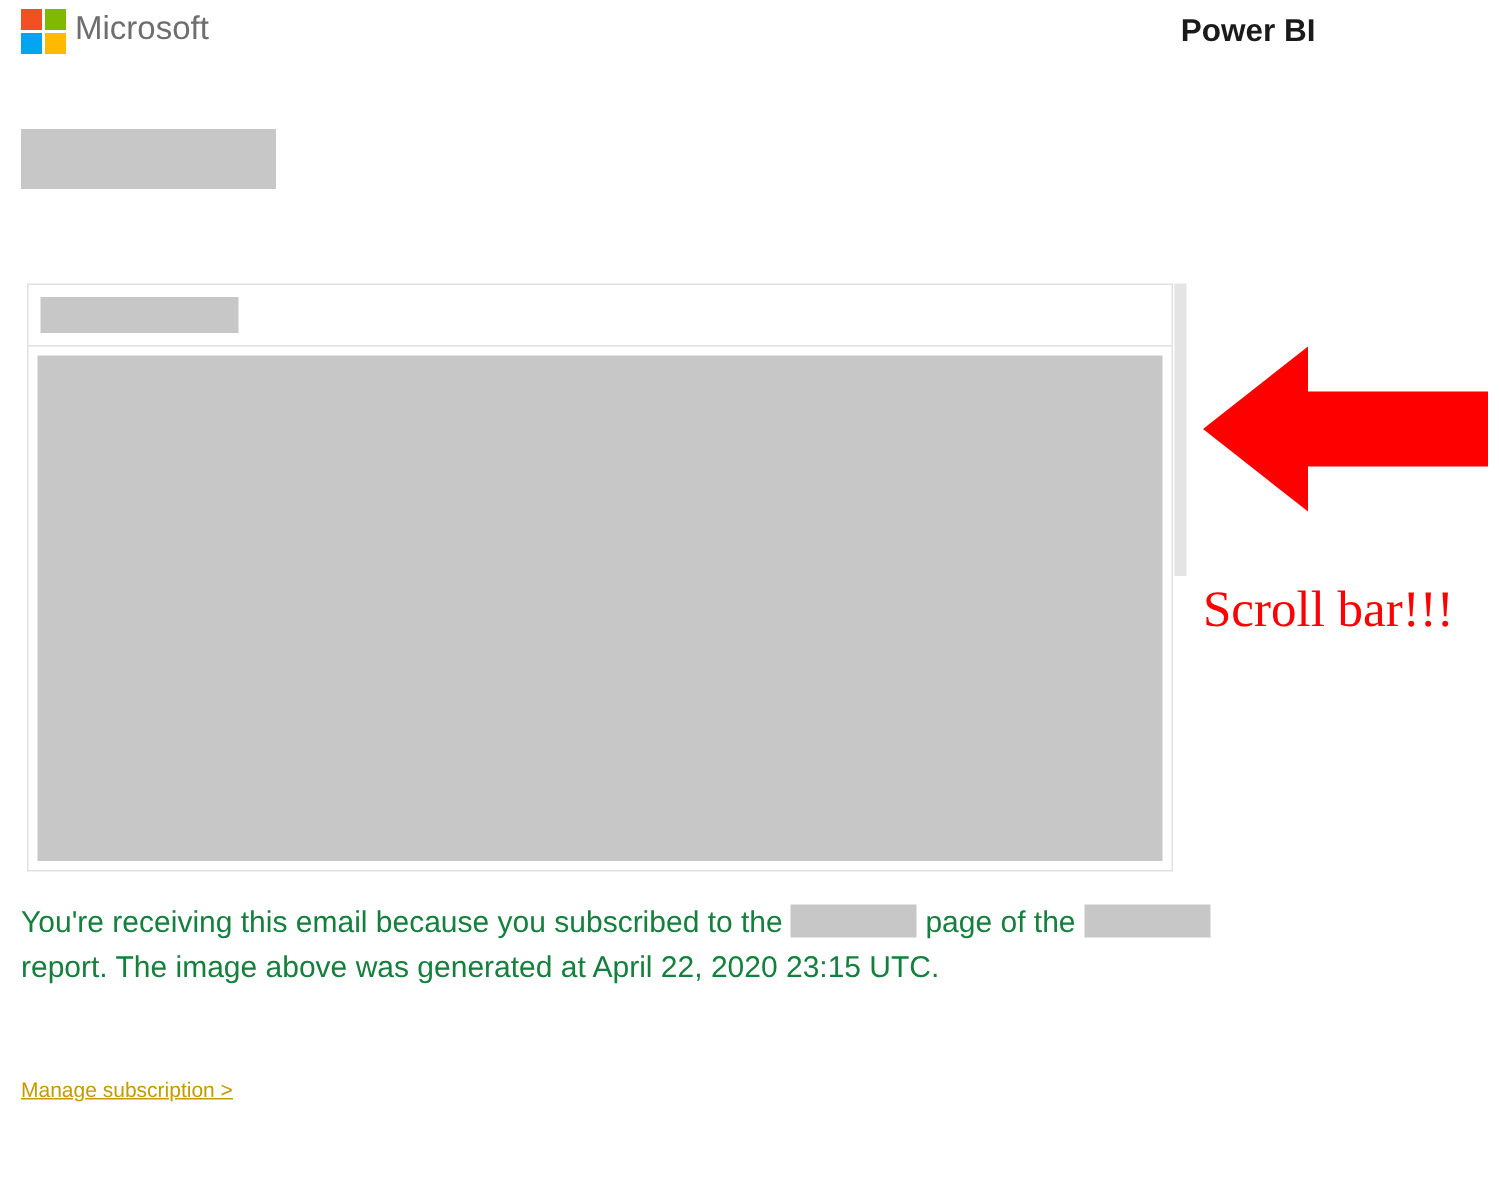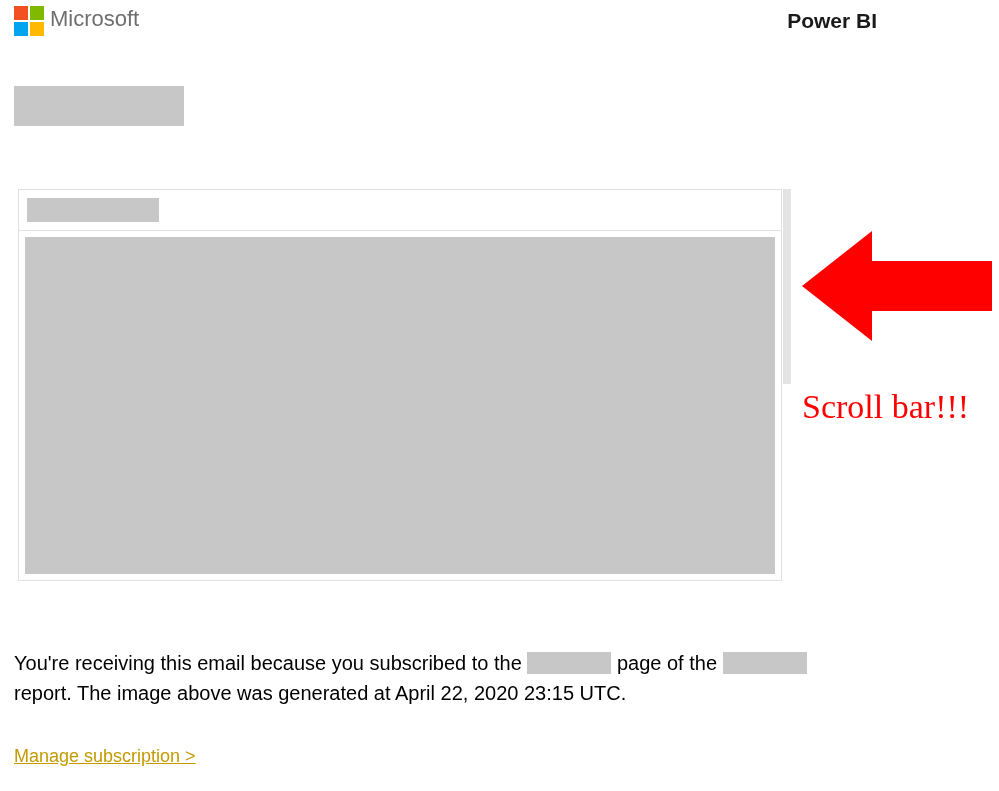--- a/index.html
+++ b/index.html
@@ -112,47 +112,46 @@
       font-size: 34px;
       color: #ff0000;
       white-space: nowrap;
       font-weight: 400;
       font-family: Liberation Serif, serif;
     }
 
     
     .footer-text {
       position: absolute;
-      top: 648px;
+      top: 600px;
       left: 14px;
       right: 140px;
       font-size: 20px;
       line-height: 30px;
-      color: #000000;
+      color: #15803d;
     }
     .inline-redact {
       display: inline-block;
       vertical-align: middle;
       background: #c7c7c7;
       height: 22px;
       position: relative;
       top: -2px;
     }
     .ir-page { width: 84px; }
     .ir-report { width: 84px; }
 
     .manage-link {
       position: absolute;
       top: 718px;
       left: 14px;
-      font-size: 18px;
+      font-size: 14px;
       color: #c39a00;
       text-decoration: underline;
       cursor: pointer;
-      margin-top: 28px;
     }
   </style>
 </head>
 <body>
 
 <div class="header">
   <div class="ms-brand">
     <div class="ms-logo">
       <div class="ms-q1"></div>
         <div class="ms-q2"></div>

